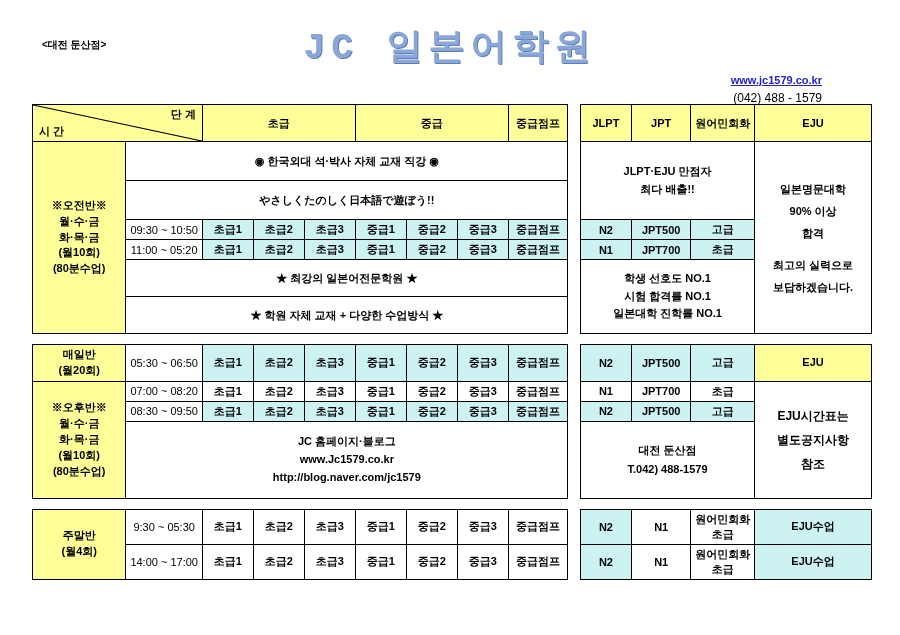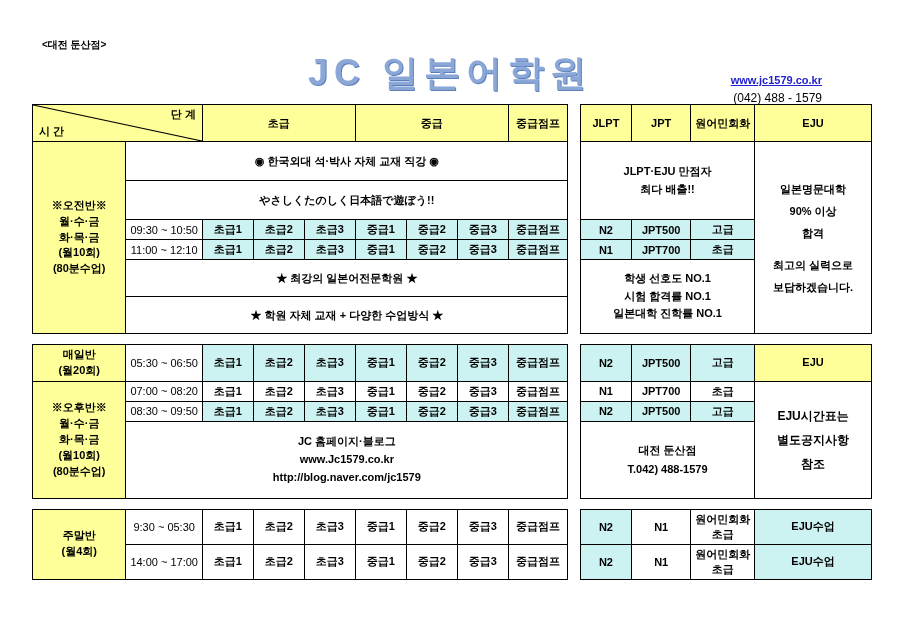--- a/index.html
+++ b/index.html
@@ -12,27 +12,26 @@
     position:relative;
     overflow:hidden;
   }
   .branch{
     position:absolute;left:42px;top:38px;
     font-size:10px;font-weight:bold;color:#000;
   }
   .logo{
     position:absolute;left:0;right:0;top:22px;
     text-align:center;
-    font-family:Liberation Sans, sans-serif;
+    font-family:Liberation Mono, monospace;
     font-size:36px;
     font-weight:bold;
     color:#8aa7d8;
     letter-spacing:6px;
     text-shadow:1px 1px 0 #5d7fb8;
-    margin-top:27px;
   }
   .contact{
     position:absolute;right:78px;top:72px;
     text-align:right;
     line-height:1.5;
   }
   .contact .url{
     color:#2222cc;text-decoration:underline;font-weight:bold;font-size:11px;
   }
   .contact .tel{font-size:12px;color:#000;margin-left:16px;}
@@ -165,21 +164,21 @@
     <td class="lvl">중급2</td>
     <td class="lvl">중급3</td>
     <td class="lvl">중급점프</td>
     <td class="gapcol"></td>
     <td class="lvl">N2</td>
     <td class="lvl">JPT500</td>
     <td class="lvl">고급</td>
   </tr>
 
   <tr>
-    <td class="time">11:00 ~ 12:10</td>
+    <td class="time">11:00 ~ 05:20</td>
     <td class="lvl">초급1</td>
     <td class="lvl">초급2</td>
     <td class="lvl">초급3</td>
     <td class="lvl">중급1</td>
     <td class="lvl">중급2</td>
     <td class="lvl">중급3</td>
     <td class="lvl">중급점프</td>
     <td class="gapcol"></td>
     <td class="lvl">N1</td>
     <td class="lvl">JPT700</td>

